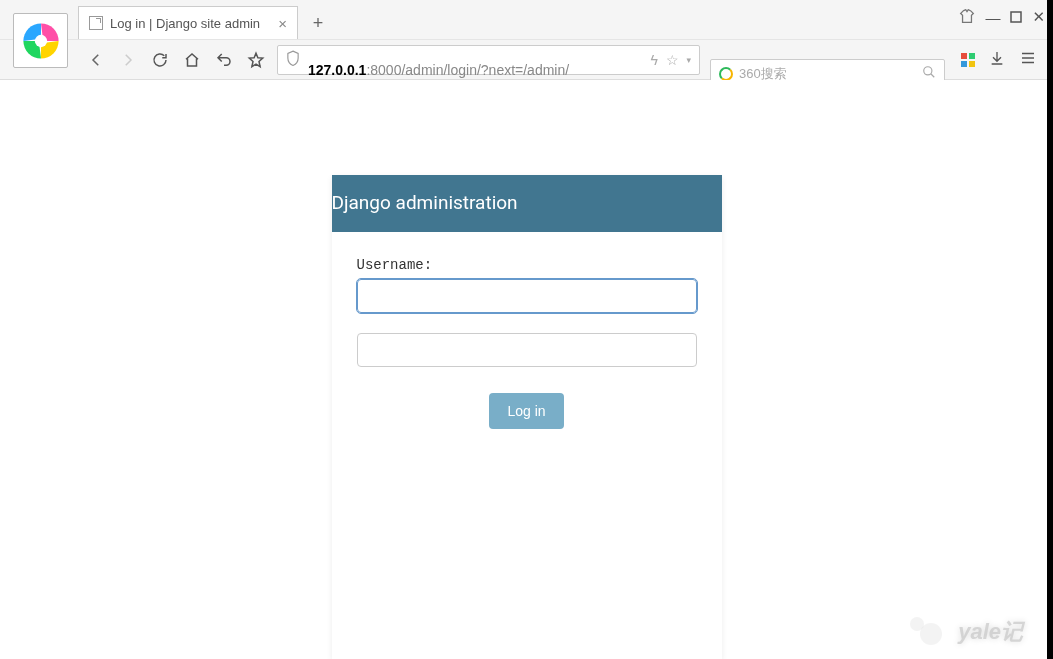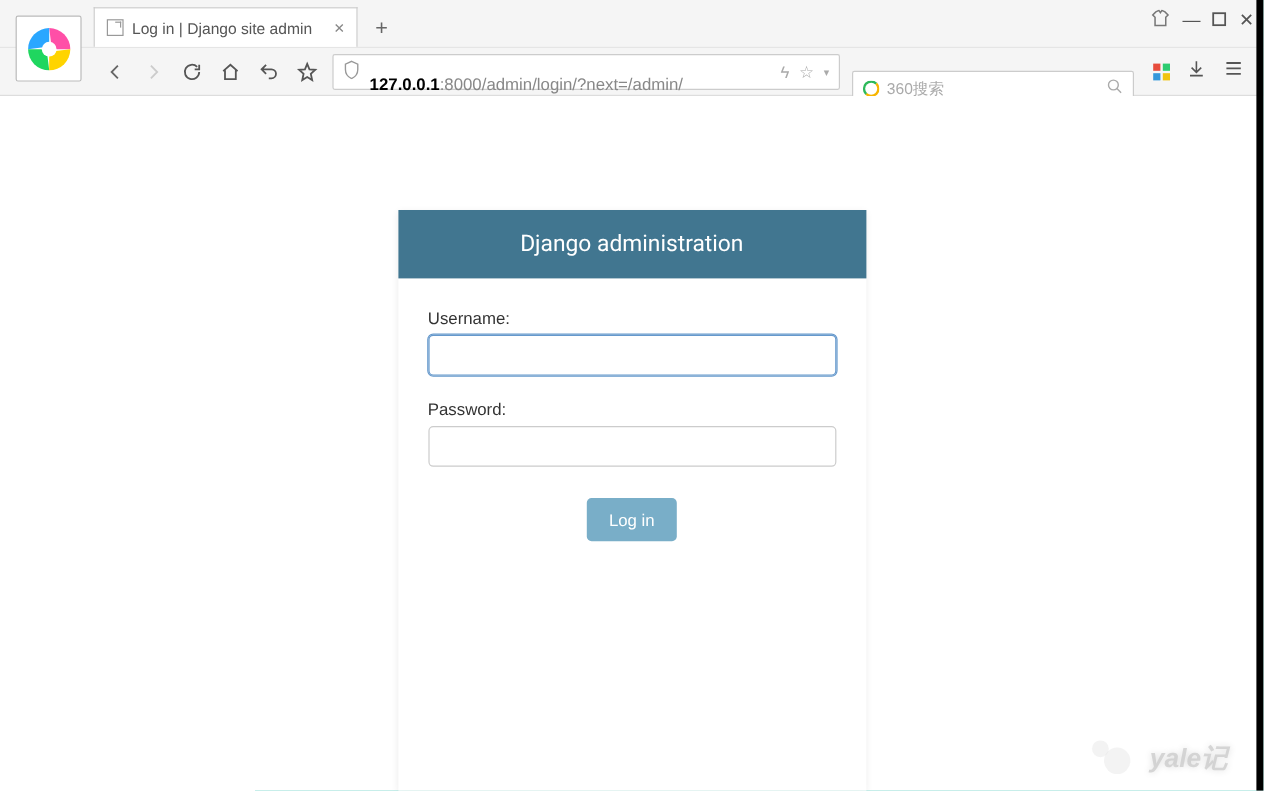--- a/index.html
+++ b/index.html
@@ -1,17 +1,17 @@
 <!DOCTYPE html>
 <html><head>
 <meta charset="utf-8">
 <style>
   * { box-sizing: border-box; margin: 0; padding: 0; }
   html, body { width: 1053px; height: 659px; font-family: "Segoe UI", Arial, sans-serif; background: #fff; overflow: hidden; }
-  .browser { display: flex; flex-direction: column; width: 100%; height: 100%; background: #14b8a6; position: relative; }
+  .browser { display: flex; flex-direction: column; width: 100%; height: 100%; background: #86efac; position: relative; }
   .right-edge { position: absolute; right: 0; top: 0; width: 6px; height: 100%; background: #000; }
 
   
   .titlebar { height: 40px; background: #f5f5f5; display: flex; align-items: flex-end; padding-left: 78px; position: relative; border-bottom: 1px solid #e5e5e5; }
   .brand { position: absolute; left: 13px; top: 13px; width: 55px; height: 55px; border: 1px solid #bbb; background: #fff; display: flex; align-items: center; justify-content: center; z-index: 5; border-radius: 2px; }
   .brand svg { width: 44px; height: 44px; }
   .tab { height: 33px; display: flex; align-items: center; background: #fff; border: 1px solid #ccc; border-bottom: none; padding: 0 10px; font-size: 13px; color: #555; position: relative; min-width: 220px; }
   .tab .favicon { width: 14px; height: 14px; border: 1px solid #999; margin-right: 7px; position: relative; }
   .tab .favicon::before { content: ""; position: absolute; top: 1px; right: 1px; width: 4px; height: 4px; border-top: 1px solid #999; border-right: 1px solid #999; }
   .tab .close { margin-left: auto; font-size: 15px; color: #888; padding-left: 10px; }
@@ -38,23 +38,23 @@
   .right-tools { display: flex; align-items: center; gap: 14px; padding: 0 6px; }
   .grid-icon { display: grid; grid-template-columns: 6px 6px; grid-template-rows: 6px 6px; gap: 2px; }
   .grid-icon span:nth-child(1){background:#e74c3c;} .grid-icon span:nth-child(2){background:#2ecc71;}
   .grid-icon span:nth-child(3){background:#3498db;} .grid-icon span:nth-child(4){background:#f1c40f;}
   .down-arrow, .menu-icon { color:#555; }
   .menu-icon svg { width:18px; height:18px; }
 
   
   .viewport { flex: 1; background: #fff; display: flex; justify-content: center; padding-top: 95px; position: relative; }
   .login-card { width: 390px; background: #fff; box-shadow: 0 2px 6px rgba(0,0,0,.08); }
-  .login-header { background: #417690; color: #fff; text-align: center; font-size: 19px; font-weight: 400; padding: 16px 0 18px; font-family: "Segoe UI", Roboto, Arial, sans-serif; }
+  .login-header { background: #417690; color: #fff; font-size: 19px; font-weight: 400; padding: 16px 0 18px; font-family: "Segoe UI", Roboto, Arial, sans-serif; }
   .login-body { padding: 25px 25px 30px; }
-  .field-label { font-size: 14px; color: #333; margin-bottom: 6px; font-family: Liberation Sans, sans-serif; }
+  .field-label { font-size: 14px; color: #333; margin-bottom: 6px; font-family: Liberation Mono, monospace; }
   .field-input { width: 100%; height: 34px; border: 1px solid #ccc; border-radius: 4px; padding: 0 10px; font-size: 14px; margin-bottom: 20px; outline: none; }
   .field-input.focused { border: 1px solid #6699cc; outline: 1px solid #6699cc; }
   .submit-row { text-align: center; margin-top: 6px; }
   .submit-btn { background: #79aec8; color: #fff; border: none; padding: 10px 18px; font-size: 14px; border-radius: 4px; font-family: inherit; }
 
   
   .watermark { position: absolute; right: 30px; bottom: 12px; color: rgba(255,255,255,.55); display: flex; align-items: center; gap: 8px; font-size: 22px; font-style: italic; font-weight: 600; text-shadow: 0 0 6px rgba(0,0,0,.15); pointer-events: none; }
   .watermark .bubbles { position: relative; width: 40px; height: 30px; }
   .watermark .bubbles span { position: absolute; border-radius: 50%; background: rgba(220,220,220,.35); }
   .watermark .bubbles span:nth-child(1){ width:22px;height:22px; left:10px; top:6px;}
@@ -181,21 +181,20 @@
       </div>
     </div>
   </div>
 
   <div class="viewport">
     <div class="login-card">
       <div class="login-header">Django administration</div>
       <div class="login-body">
         <div class="field-label">Username:</div>
         <input class="field-input focused" type="text" value="" style="">
-        <div class="field-label">Password:</div>
         <input class="field-input" type="password" value="" style="">
         <div class="submit-row">
           <button class="submit-btn">Log in</button>
         </div>
       </div>
     </div>
 
     <div class="watermark">
       <span class="bubbles">
           <span></span>

